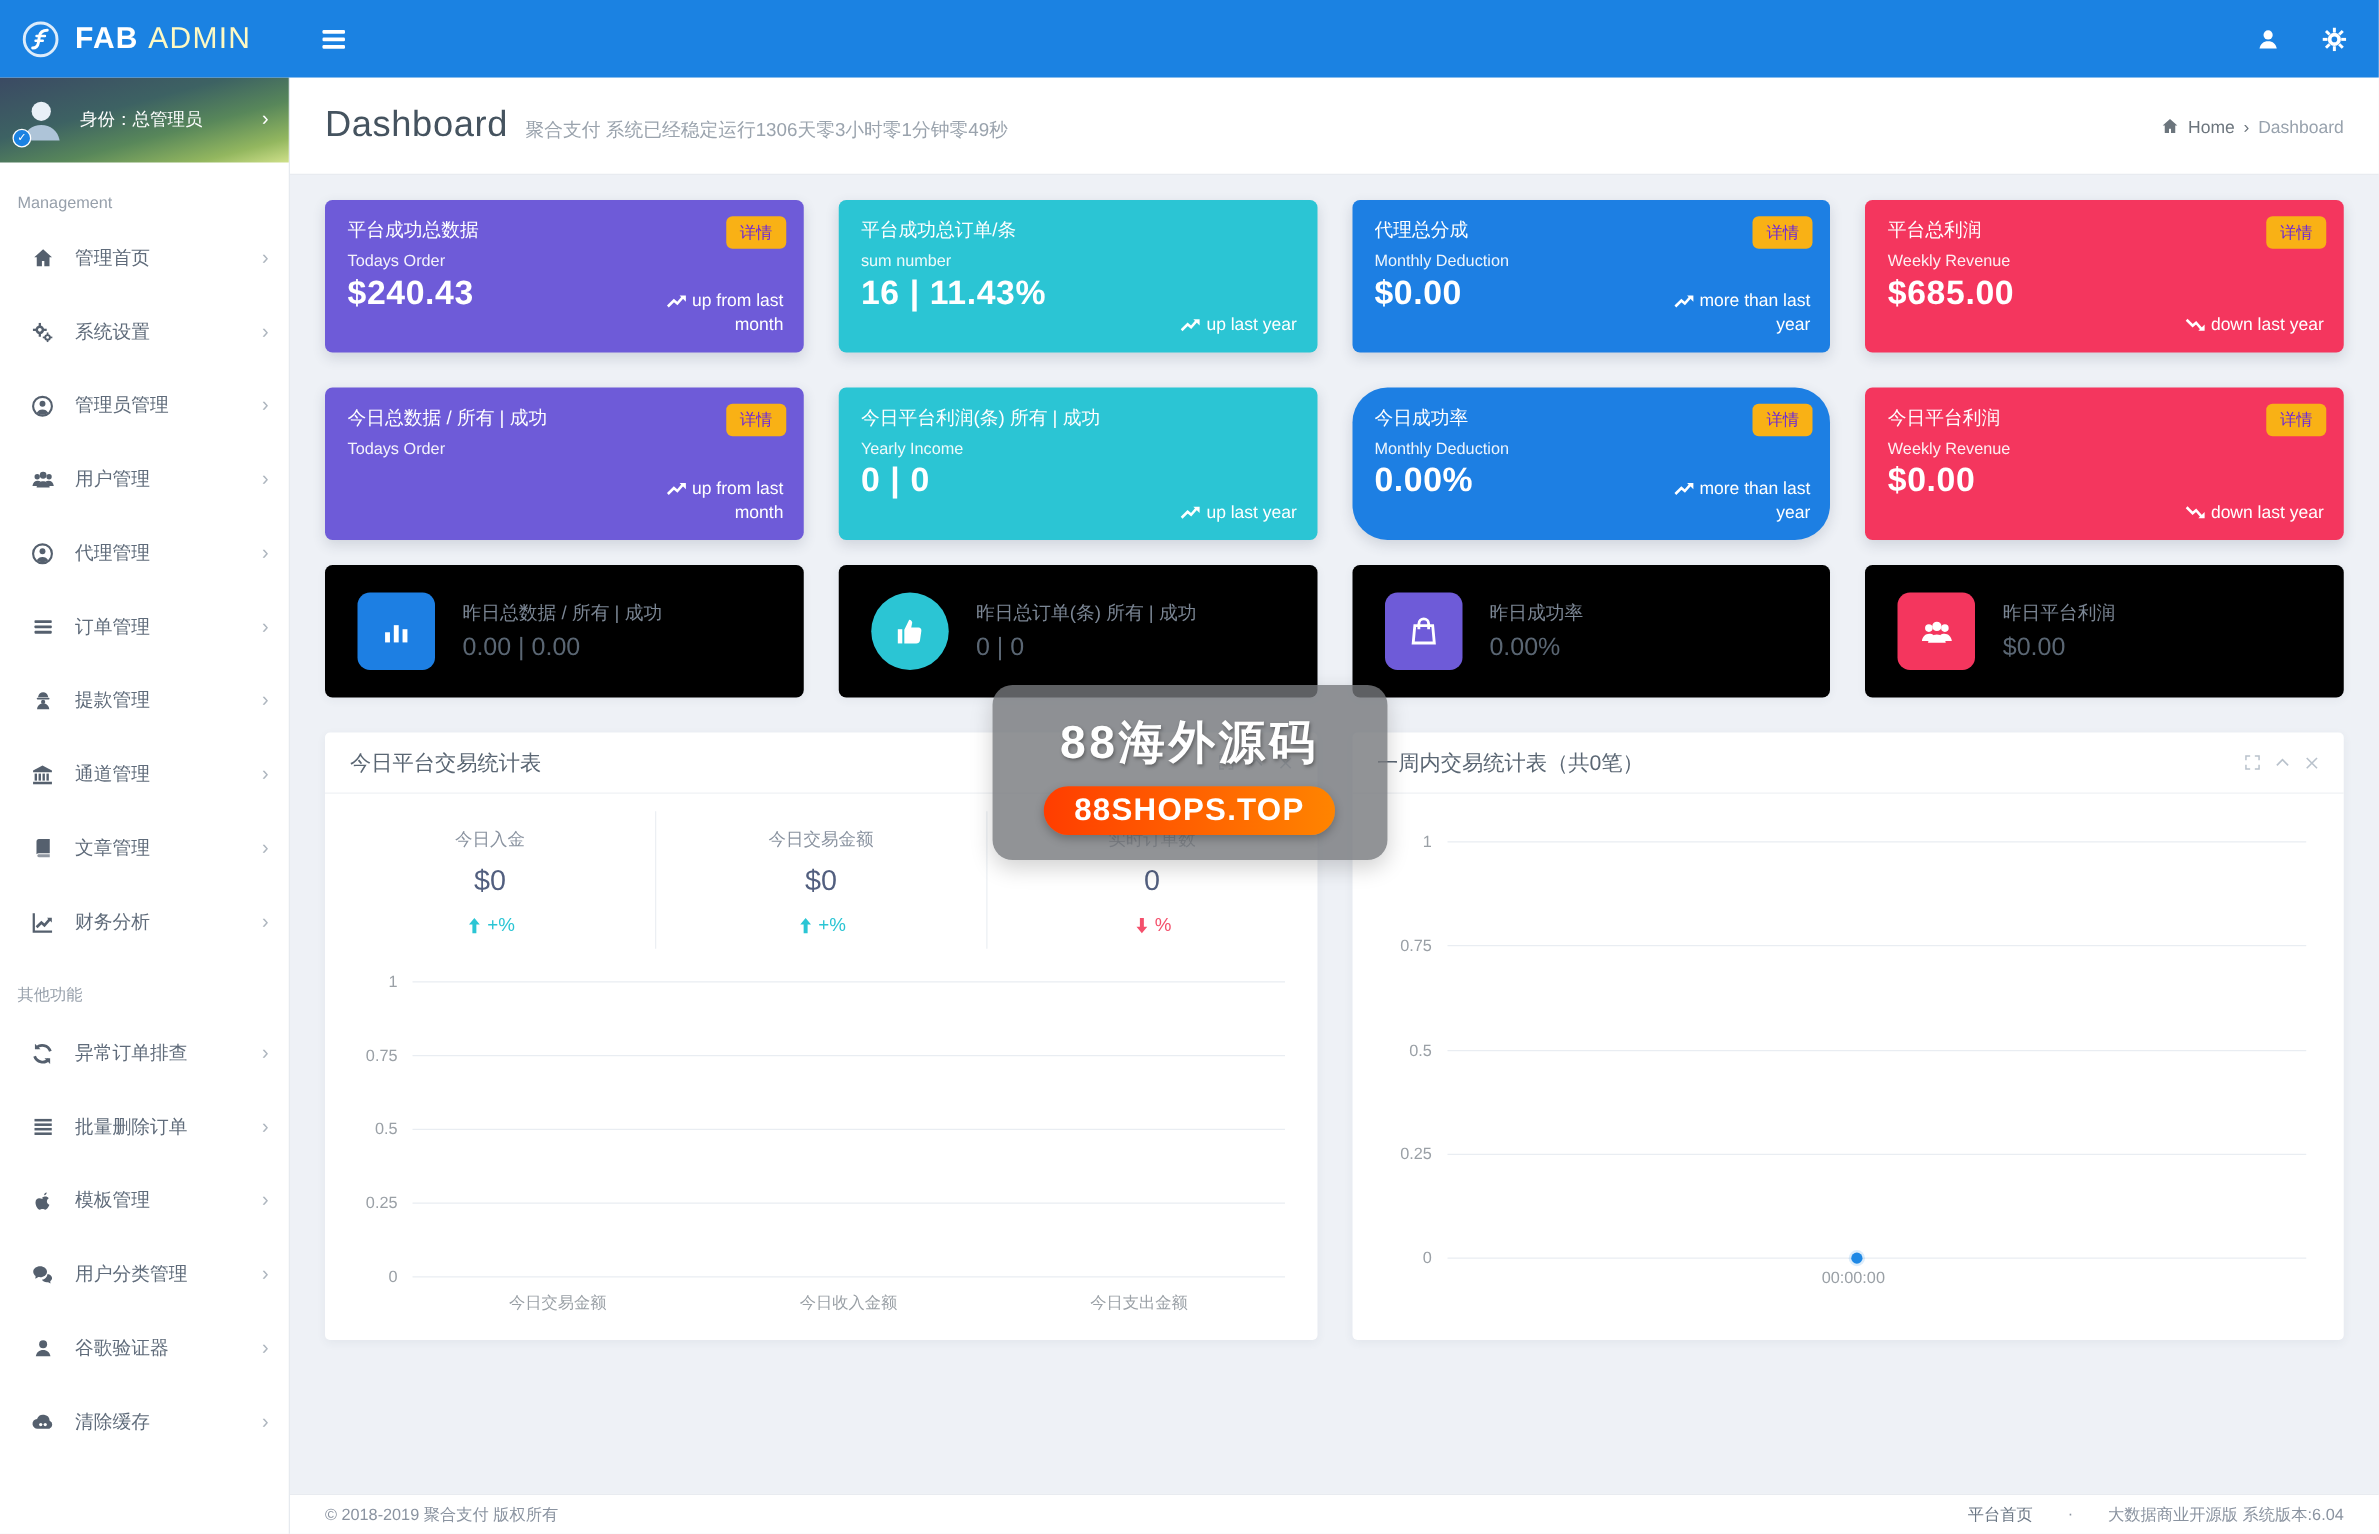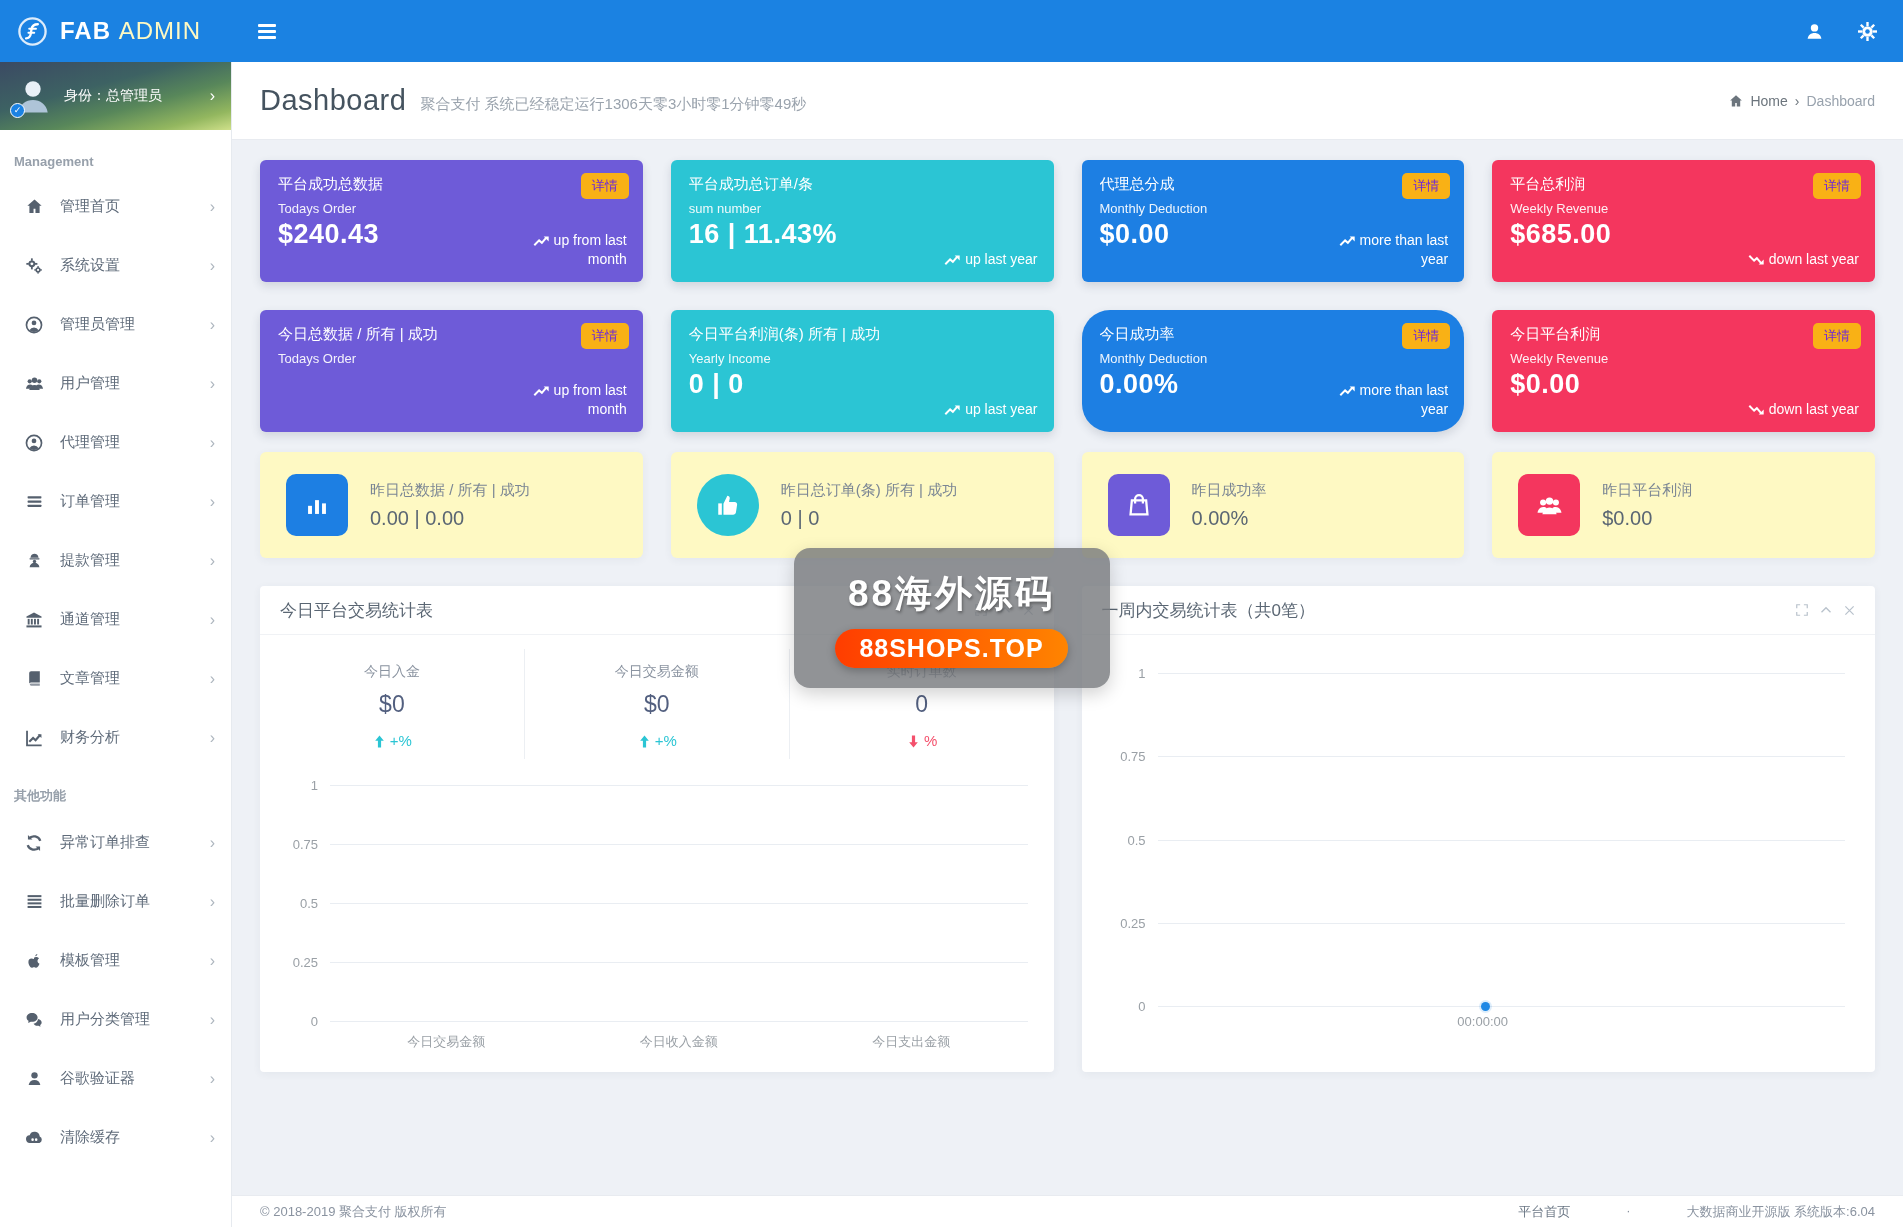--- a/index.html
+++ b/index.html
@@ -20,21 +20,21 @@
   .sidebar { position:absolute; top:62px; left:0; width:232px; bottom:0; background:#fff; border-right:1px solid #e6eaef; z-index:20; }
   .side-head { height:68px; display:flex; align-items:center; gap:10px; padding:0 12px; color:#fff; cursor:pointer;
     background:linear-gradient(165deg,#3b4a63 0%,#3d6263 38%,#58875a 62%,#93b75f 85%,#cfe08a 100%); }
   .avatar-wrap { position:relative; width:42px; height:42px; flex:0 0 auto; }
   .avatar-badge { position:absolute; left:-2px; bottom:-1px; width:15px; height:15px; background:#1b82e2; border:1.5px solid #fff; border-radius:50%; color:#fff; font-size:9px; line-height:12px; text-align:center; }
   .identity { font-size:14px; flex:1; }
   .chev::after { content:"›"; font-size:16px; color:inherit; }
   .side-head .chev { color:#fff; margin-right:4px; }
 
   .menu { padding-top:4px; }
-  .menu-label { padding:20px 14px 8px; font-size:13px; color:#97a0ab;font-weight:bold; }
+  .menu-label { padding:20px 14px 8px; font-size:13px; color:#97a0ab; }
   .menu-item { display:flex; align-items:center; height:59px; padding:0 16px 0 18px; color:#5f6b7a; font-size:15px; cursor:pointer; }
   .mi-icon { width:32px; display:flex; justify-content:center; color:#55606e; flex:0 0 auto; }
   .mi-text { margin-left:10px; flex:1; }
   .menu-item .chev { color:#aeb6bf; }
 
   
   .main { position:absolute; left:232px; top:62px; right:0; bottom:0; background:#eef1f6; }
   .page-header { height:78px; background:#fff; border-bottom:1px solid #e8ebf0; display:flex; align-items:center; padding:0 28px; }
   .page-title { font-size:29px; color:#45535f; font-weight:500; letter-spacing:.5px; }
   .page-sub { font-size:15px; color:#9aa3ad; margin-left:14px; margin-top:8px; }
@@ -50,21 +50,21 @@
   
   .stat-card { position:relative; height:122px; border-radius:6px; color:#fff; padding:15px 18px; box-shadow:0 4px 10px rgba(50,60,90,.16); cursor:pointer; }
   .sc-title { font-size:15px; padding-right:62px; white-space:nowrap; overflow:hidden; }
   .sc-sub { font-size:13px; opacity:.92; margin-top:7px; }
   .sc-value { font-size:27px; font-weight:bold; margin-top:3px; letter-spacing:.5px; }
   .sc-badge { position:absolute; top:13px; right:14px; background:#f9b115; color:#6d28d9; font-size:13px; padding:4px 11px; border-radius:5px; cursor:pointer; }
   .sc-trend { position:absolute; right:16px; bottom:13px; width:112px; text-align:right; font-size:14px; line-height:1.35; }
   .sc-trend svg { vertical-align:-2px; margin-right:4px; }
 
   
-  .info-card { background:#fef9c3; border-radius:6px; height:106px; display:flex; align-items:center; gap:22px; padding-left:26px; box-shadow:0 2px 8px rgba(50,60,90,.06); cursor:pointer; }
+  .info-card { background:#000000; border-radius:6px; height:106px; display:flex; align-items:center; gap:22px; padding-left:26px; box-shadow:0 2px 8px rgba(50,60,90,.06); cursor:pointer; }
   .info-icon { width:62px; height:62px; display:flex; align-items:center; justify-content:center; flex:0 0 auto; }
   .info-icon.rounded { border-radius:10px; }
   .info-icon.circle { border-radius:50%; }
   .ic-label { font-size:15px; color:#7b8694; white-space:nowrap; }
   .ic-value { font-size:20px; color:#5a6673; margin-top:7px; }
 
   
   .panels { display:grid; grid-template-columns:1fr 1fr; gap:28px; margin-top:28px; }
   .panel { background:#fff; border-radius:4px; height:486px; box-shadow:0 2px 8px rgba(50,60,90,.06); position:relative; }
   .panel-header { height:49px; display:flex; align-items:center; padding:0 20px; border-bottom:1px solid #f0f2f5; font-size:17px; color:#5a6673; }
@@ -91,21 +91,21 @@
   .dot { position:absolute; width:9px; height:9px; border-radius:50%; top:-4px; left:47%; box-shadow:0 0 0 2px rgba(30,136,229,.15); }
   .time-label { position:absolute; top:calc(100% + 8px); left:47%; transform:translateX(-46%); font-size:13px; color:#9aa0a6; }
 
   
   .watermark { position:absolute; left:50%; transform:translateX(-50%); top:548px; width:316px; height:140px; background:rgba(118,120,124,.80); border-radius:16px; z-index:40; display:flex; flex-direction:column; align-items:center; justify-content:center; gap:10px; box-shadow:0 6px 18px rgba(0,0,0,.18); }
   .wm-line1 { color:#fff; font-size:37px; font-weight:bold; letter-spacing:3px; text-shadow:1px 2px 3px rgba(0,0,0,.35); }
   .wm-pill { background:linear-gradient(90deg,#ff3d00,#ff8400); color:#fff; font-size:25px; font-weight:bold; padding:5px 24px; border-radius:999px; letter-spacing:1px; box-shadow:0 3px 8px rgba(0,0,0,.25); }
 
   
   .footer { position:absolute; left:0; right:0; bottom:0; height:32px; background:#fff; border-top:1px solid #e8ebf0; display:flex; align-items:center; padding:0 28px; font-size:13px; color:#8a93a0; }
-  .footer-right { margin-left:auto; display:flex; gap:56px; }
+  .footer-right { margin-left:auto; display:flex; gap:28px; }
   .footer-right a { color:#6b7785; text-decoration:none; cursor:pointer; }
 </style>
 </head>
 <body>
 
 <div class="navbar">
   <div class="brand">
     <span style="display:flex">
       <svg width="33" height="33" viewBox="0 0 34 34">
           <circle cx="17" cy="17" r="13.5" fill="none" stroke="#fff" stroke-width="2.4" opacity=".85"></circle>

